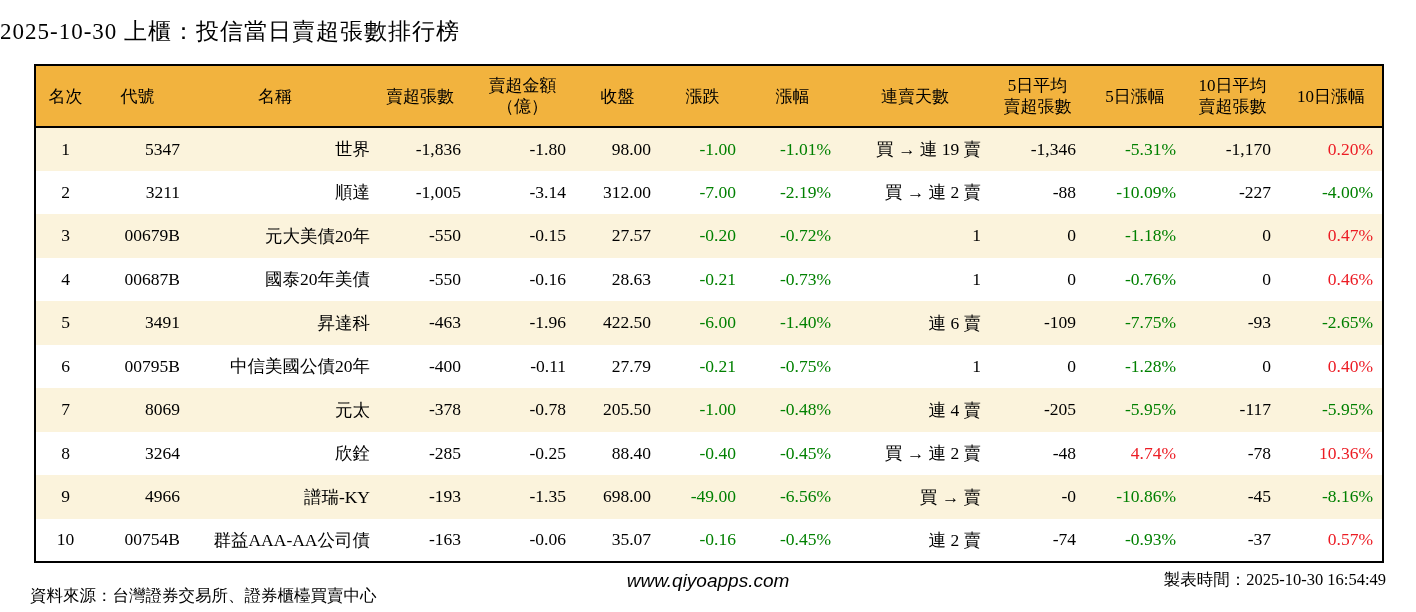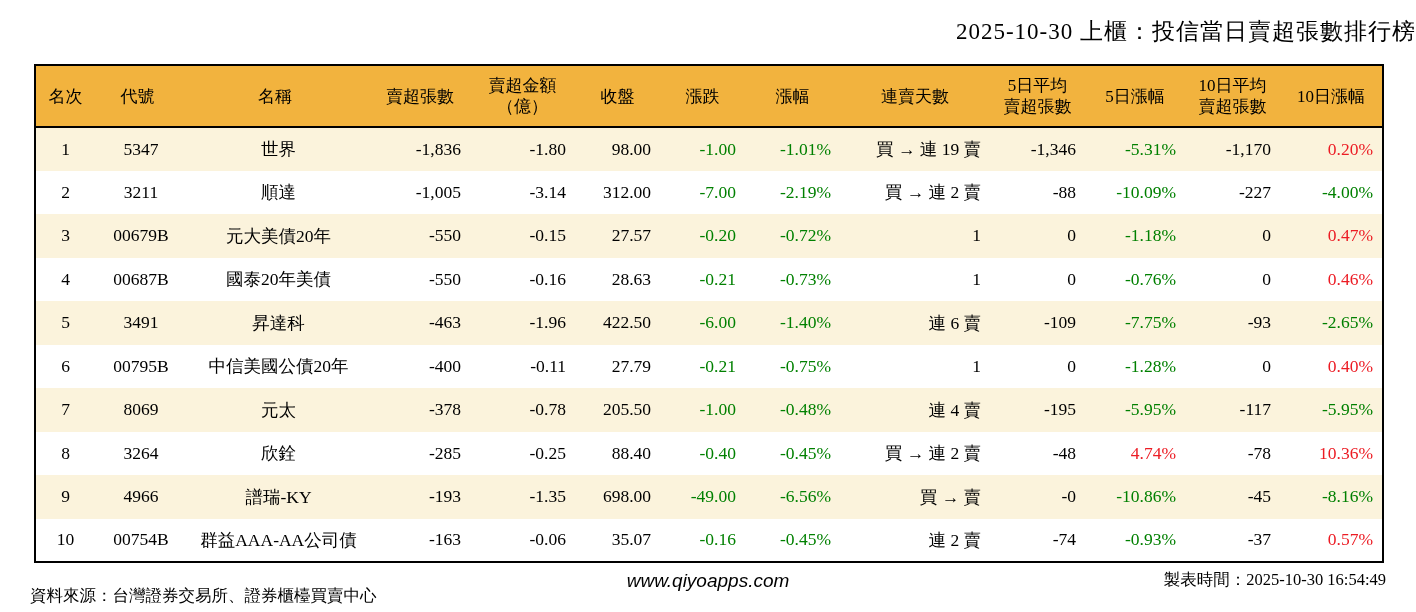--- a/index.html
+++ b/index.html
@@ -7,24 +7,23 @@
     --stripe-bg:#FBF3DC;
     --up-red:#EC1C24;
     --down-green:#008000;
     --border:#000000;
   }
   *{margin:0;padding:0;box-sizing:border-box;}
   html,body{width:1416px;height:612px;background:#ffffff;overflow:hidden;
     font-family:"Liberation Serif","DejaVu Serif",serif;color:#000;}
   .page-title{
     margin-top:16px;
-    text-align:right;
+    text-align:left;
     font-size:23px;
     letter-spacing:1px;
-    margin-left:28px;
   }
   table.rank-table{
     table-layout:fixed;
     border-collapse:collapse;
     width:1348px;
     margin:17px 0 4px 34px;
     border:2.5px solid var(--border);
   }
   thead th{
     background:var(--header-bg);
@@ -40,21 +39,21 @@
     height:43.5px;
     font-size:17.5px;
     vertical-align:middle;
     white-space:nowrap;
     overflow:hidden;
   }
   tbody tr:nth-child(odd){background:var(--stripe-bg);}
   tbody tr:nth-child(even){background:#ffffff;}
   
   tbody td:nth-child(1){text-align:center;}
-  tbody td:nth-child(2),tbody td:nth-child(3){text-align:center;padding-left:7px;}
+  tbody td:nth-child(2),tbody td:nth-child(3){text-align:right;padding-left:7px;}
   tbody td:nth-child(n+4){text-align:right;padding-right:9px;}
   td.green{color:var(--down-green);}
   td.red{color:var(--up-red);}
   .footer{position:relative;height:52px;margin:5px 30px 0 30px;}
   .footer-source{position:absolute;left:0;top:3px;font-size:16.5px;margin-top:14px;}
   .footer-site{
     position:absolute;left:50%;top:2px;transform:translateX(-50%);
     font-family:"Liberation Sans","DejaVu Sans",sans-serif;
     font-style:italic;font-size:19px;
   }
@@ -221,21 +220,21 @@
       <tr>
         <td>7</td>
         <td>8069</td>
         <td>元太</td>
         <td>-378</td>
         <td>-0.78</td>
         <td>205.50</td>
         <td class="green">-1.00</td>
         <td class="green">-0.48%</td>
         <td>連 4 賣</td>
-        <td>-195</td>
+        <td>-205</td>
         <td class="green">-5.95%</td>
         <td>-117</td>
         <td class="green">-5.95%</td>
       </tr>
       <tr>
         <td>8</td>
         <td>3264</td>
         <td>欣銓</td>
         <td>-285</td>
         <td>-0.25</td>

